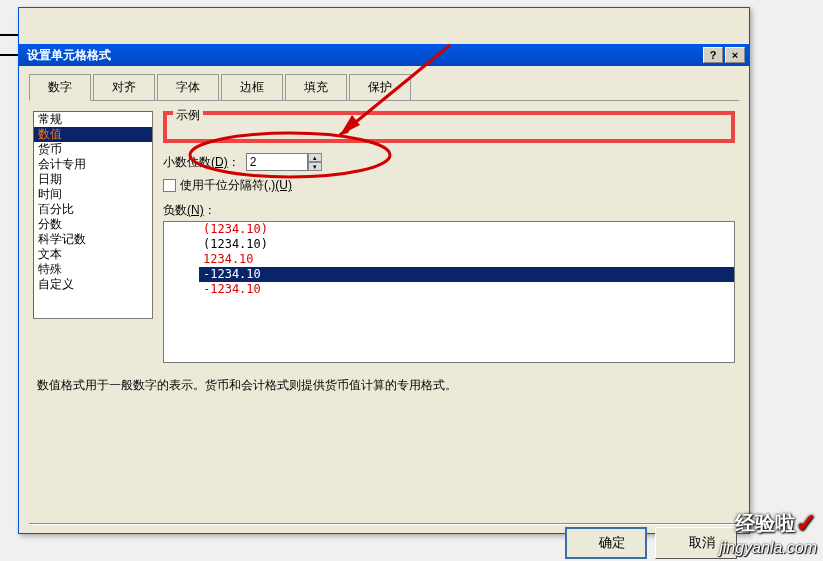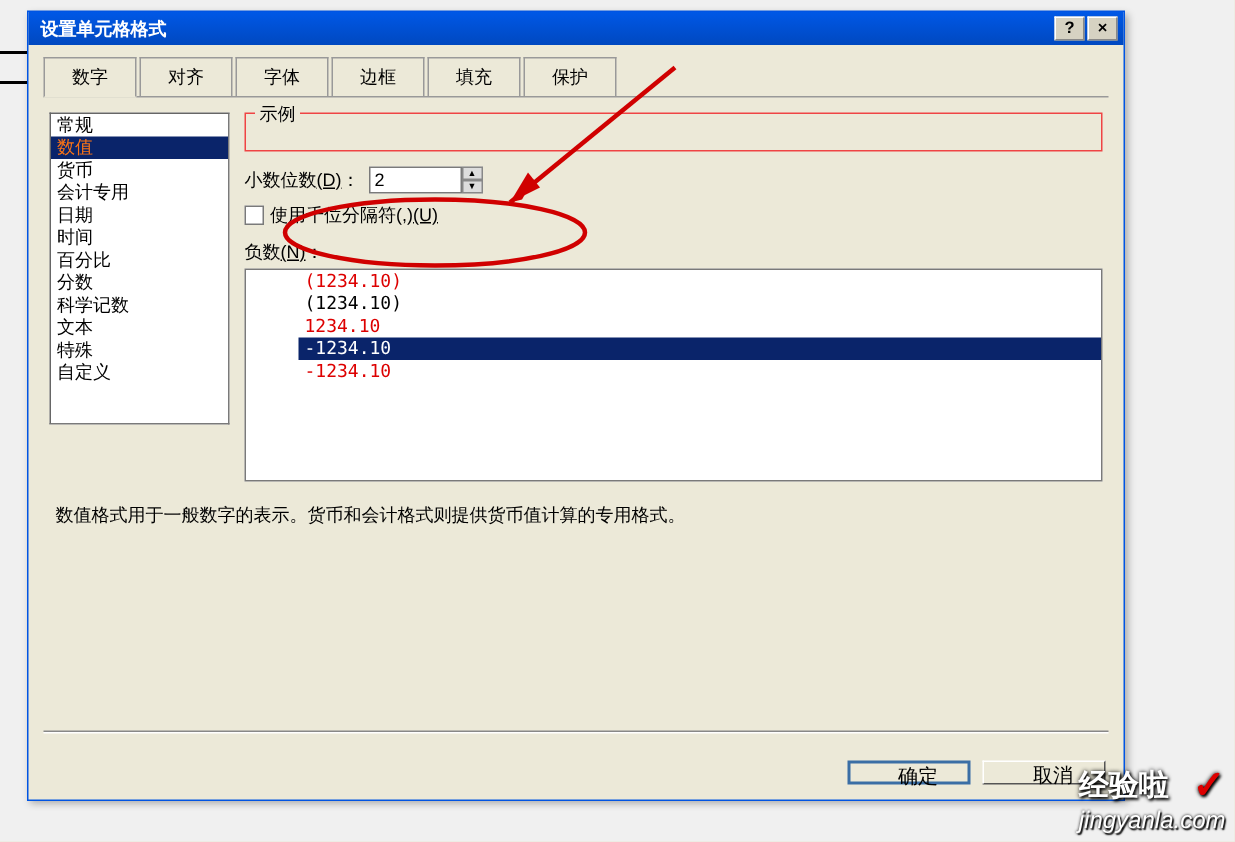--- a/index.html
+++ b/index.html
@@ -1,19 +1,19 @@
 <!DOCTYPE html>
 <html><head>
   <meta charset="utf-8">
   <style>
     * { box-sizing: border-box; margin: 0; padding: 0; }
     body { font-family: "Microsoft YaHei", "SimSun", sans-serif; font-size: 12px; background: #f0f0f0; width: 823px; height: 561px; position: relative; overflow: hidden; }
     
     .dialog { position: absolute; left: 18px; top: 7px; width: 732px; height: 527px; background: #ece9d8; border: 1px solid #0054e3; box-shadow: 2px 2px 5px rgba(0,0,0,0.3); }
-    .titlebar { height: 22px; background: linear-gradient(to bottom, #0058e6, #0048c0); color: #fff; font-weight: bold; display: flex; align-items: center; padding: 0 4px; }
+    .titlebar { height: 22px; background: linear-gradient(to bottom, #0058e6, #0048c0); color: #fff; font-weight: bold; display: flex; align-items: center; padding: 0 4px; margin-top: 36px; }
     .titlebar-text { flex: 1; padding-left: 4px; }
     .titlebar-btn { width: 20px; height: 16px; background: #d6d2c2; border: 1px solid #fff; border-right-color: #888; border-bottom-color: #888; margin-left: 2px; display: flex; align-items: center; justify-content: center; font-size: 11px; color: #000; cursor: pointer; }
     
     .dialog-body { padding: 8px 10px; position: relative; height: calc(100% - 22px); }
     
     .tabs { display: flex; border-bottom: 1px solid #999; align-items: flex-end; }
     .tab { padding: 4px 18px; border: 1px solid #999; border-bottom: none; background: #ece9d8; margin-right: 2px; cursor: pointer; position: relative; }
     .tab.active { background: #ece9d8; border-bottom: 1px solid #ece9d8; margin-bottom: -1px; z-index: 1; }
     
     .tab-content { padding: 10px 4px; height: 398px; }
@@ -22,21 +22,21 @@
     .underline { text-decoration: underline; }
     
     .content-row { display: flex; gap: 10px; }
     
     .category-list { width: 120px; height: 208px; background: #fff; border: 1px solid #7a7a7a; border-top-color: #666; border-left-color: #666; overflow: auto; }
     .category-item { padding: 0 4px; cursor: pointer; line-height: 15px; }
     .category-item.selected { background: #0a246a; color: #f97316; }
     
     .right-panel { flex: 1; }
     
-    .sample-box { border: 1px solid #ef4444; padding: 8px 8px 16px 8px; margin-bottom: 10px; position: relative; }
+    .sample-box { border: 4px solid #ef4444; padding: 8px 8px 16px 8px; margin-bottom: 10px; position: relative; }
     .sample-box-label { position: absolute; top: -8px; left: 6px; background: #ece9d8; padding: 0 3px; }
     
     .field-row { display: flex; align-items: center; margin-bottom: 6px; gap: 6px; }
     .spinner { display: flex; align-items: stretch; }
     .spinner input { width: 62px; height: 18px; border: 1px solid #7a7a7a; padding: 0 3px; font-size: 12px; }
     .spinner-btns { display: flex; flex-direction: column; width: 14px; }
     .spinner-btn { height: 9px; background: #ddd; border: 1px solid #888; font-size: 6px; display: flex; align-items: center; justify-content: center; cursor: pointer; line-height: 0; }
     
     .checkbox-row { display: flex; align-items: center; gap: 4px; margin-bottom: 8px; }
     .checkbox { width: 13px; height: 13px; border: 1px solid #7a7a7a; background: #fff; cursor: pointer; }
@@ -44,28 +44,28 @@
     .neg-label { margin-bottom: 2px; }
     .neg-list { width: 100%; height: 142px; background: #fff; border: 1px solid #7a7a7a; overflow: auto; font-family: "Consolas", monospace; font-size: 12px; }
     .neg-item { padding: 0 4px; cursor: pointer; line-height: 15px; margin-left: 35px; }
     .neg-item.red { color: #d00; }
     .neg-item.selected { background: #0a246a; color: #fff; }
     
     .description { margin-top: 14px; padding: 0 4px; }
     
     .dialog-footer { position: absolute; bottom: 10px; right: 12px; display: flex; gap: 8px; }
     .dialog-footer-line { position: absolute; bottom: 44px; left: 10px; right: 10px; height: 2px; border-top: 1px solid #888; border-bottom: 1px solid #fff; }
-    .btn { width: 82px; height: 16px; background: #ece9d8; border: 1px solid #555; border-top-color: #fff; border-left-color: #fff; cursor: pointer; padding-left: 12px; }
+    .btn { width: 82px; height: 32px; background: #ece9d8; border: 1px solid #555; border-top-color: #fff; border-left-color: #fff; cursor: pointer; padding-left: 12px; }
     .btn.default { border: 2px solid #3a6ea5; }
     
     
     .annotation-svg { position: absolute; left: 0; top: 0; width: 823px; height: 561px; pointer-events: none; z-index: 10; }
     
     .watermark { position: absolute; right: 6px; bottom: 4px; text-align: right; z-index: 20; pointer-events: none; }
-    .wm-line1 { font-size: 20px; font-weight: bold; color: #fff; text-shadow: 0 0 3px #000, 1px 1px 2px #000; display: flex; align-items: center; justify-content: space-between; gap: 0; }
+    .wm-line1 { font-size: 20px; font-weight: bold; color: #fff; text-shadow: 0 0 3px #000, 1px 1px 2px #000; display: flex; align-items: center; justify-content: flex-end; gap: 0; }
     .wm-check { color: #d00; font-size: 26px; }
     .wm-line2 { font-size: 16px; font-style: italic; color: #fff; text-shadow: 0 0 2px #000, 1px 1px 1px #000; }
     
     .bg-cell-border { position: absolute; left: 0; top: 34px; width: 20px; height: 22px; border: 2px solid #000; border-left: none; z-index: 0; }
   </style>
 </head>
 <body>
 
 <div class="bg-cell-border"></div>
 

